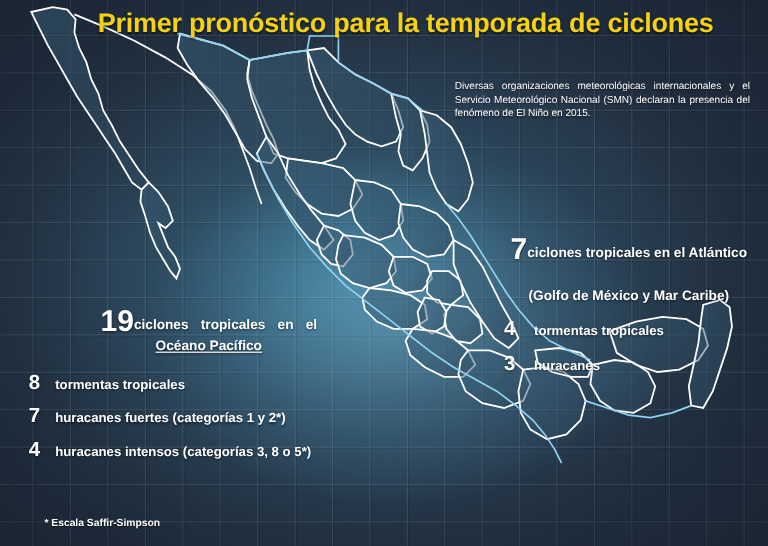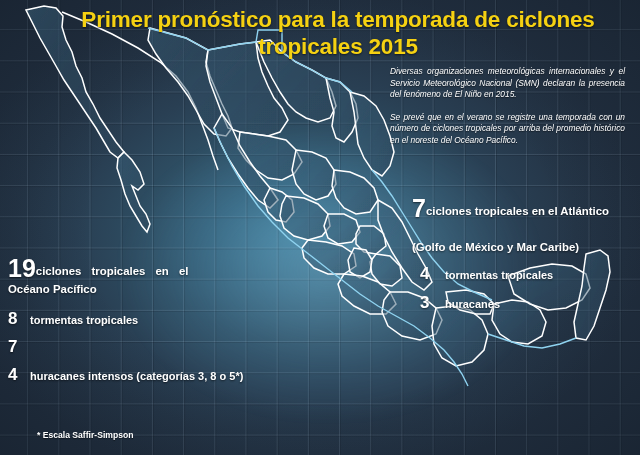--- a/index.html
+++ b/index.html
@@ -64,27 +64,28 @@
 
   
   .intro{
     position:absolute;left:379px;top:66px;width:246px;
     color:#ffffff;
     font-size:8.4px;
     line-height:11.6px;
     text-align:justify;
     text-shadow:0 1px 1px rgba(0,0,0,.5);
   }
-  .intro p{margin:0 0 11px 11px;font-style:italic;}
+  .intro p{margin:0 0 11px 0;}
   .intro p:last-child{margin-bottom:0;}
 
   
   .stat-head{
     color:#fff;
     text-shadow:0 1px 2px rgba(0,0,0,.55);
+    text-align:center;
   }
   .big-num{
     font-size:25px;font-weight:bold;line-height:1;
     vertical-align:-2px;
   }
   .head-text{
     font-size:11.4px;font-weight:bold;
   }
 
   .row{
@@ -105,28 +106,28 @@
   #atlantic{
     position:absolute;left:412px;top:196px;width:224px;
   }
   #atlantic .hl1{display:block;white-space:nowrap;}
   #atlantic .hl2{display:block;font-size:11.4px;font-weight:bold;margin-top:20px;white-space:nowrap;}
   #atlantic .rows{margin-top:11px;padding-left:8px;}
   #atlantic .row .n{width:25px;flex:0 0 25px;}
 
   
   #pacific{
-    position:absolute;left:8px;top:256px;width:300px;
+    position:absolute;left:24px;top:256px;width:300px;
   }
   #pacific .hl1{display:block;}
   #pacific .hl1 .head-text{
     display:inline;
     word-spacing:7px;
   }
-  #pacific .hl2{display:block;font-size:11.4px;font-weight:bold;margin-top:2px;}
+  #pacific .hl2{display:block;font-size:11.4px;font-weight:bold;margin-top:2px;text-decoration:underline;}
   #pacific .rows{margin-top:14px;}
   #pacific .row{margin-top:8px;}
   #pacific .row .n{width:22px;flex:0 0 22px;}
 
   
   .footnote{
     position:absolute;left:37px;top:430px;
     color:#ffffff;
     font-size:8.6px;
     text-shadow:0 1px 1px rgba(0,0,0,.5);
@@ -242,26 +243,24 @@
              L454,362 L462,374 L468,386"></path>
 
         <path fill="none" stroke="#8fd3f0" stroke-width="1.4" d="M372,170 L382,182 L392,196 L402,212 L412,228 L422,244 L432,258 L444,272
              L458,284 L474,292 L492,300"></path>
       </g>
     </svg>
   </div>
 
   <div class="title">
     <span>Primer pronóstico para la temporada de ciclones</span><br>
-    <span>tropicales 2015</span>
   </div>
 
   <div class="intro">
     <p>Diversas organizaciones meteorológicas internacionales y el Servicio Meteorológico Nacional (SMN) declaran la presencia del fenómeno de El Niño en 2015.</p>
-    <p>Se prevé que en el verano se registre una temporada con un número de ciclones tropicales por arriba del promedio histórico en el noreste del Océano Pacífico.</p>
   </div>
 
   <div id="atlantic">
     <div class="stat-head hl1">
       <span class="big-num">7</span><span class="head-text">ciclones tropicales en el Atlántico</span>
     </div>
     <div class="stat-head hl2">(Golfo de México y Mar Caribe)</div>
     <div class="rows">
       <div class="row">
         <span class="n">4</span>
@@ -279,20 +278,21 @@
       <span class="big-num">19</span><span class="head-text">ciclones tropicales en el</span>
     </div>
     <div class="stat-head hl2">Océano Pacífico</div>
     <div class="rows">
       <div class="row">
         <span class="n">8</span>
         <span class="t">tormentas tropicales</span>
       </div>
       <div class="row">
         <span class="n">7</span>
+        <span class="t">huracanes fuertes (categorías 1 y 2*)</span>
       </div>
       <div class="row">
         <span class="n">4</span>
         <span class="t">huracanes intensos (categorías 3, 8 o 5*)</span>
       </div>
     </div>
   </div>
 
   <div class="footnote">* Escala Saffir-Simpson</div>
 

